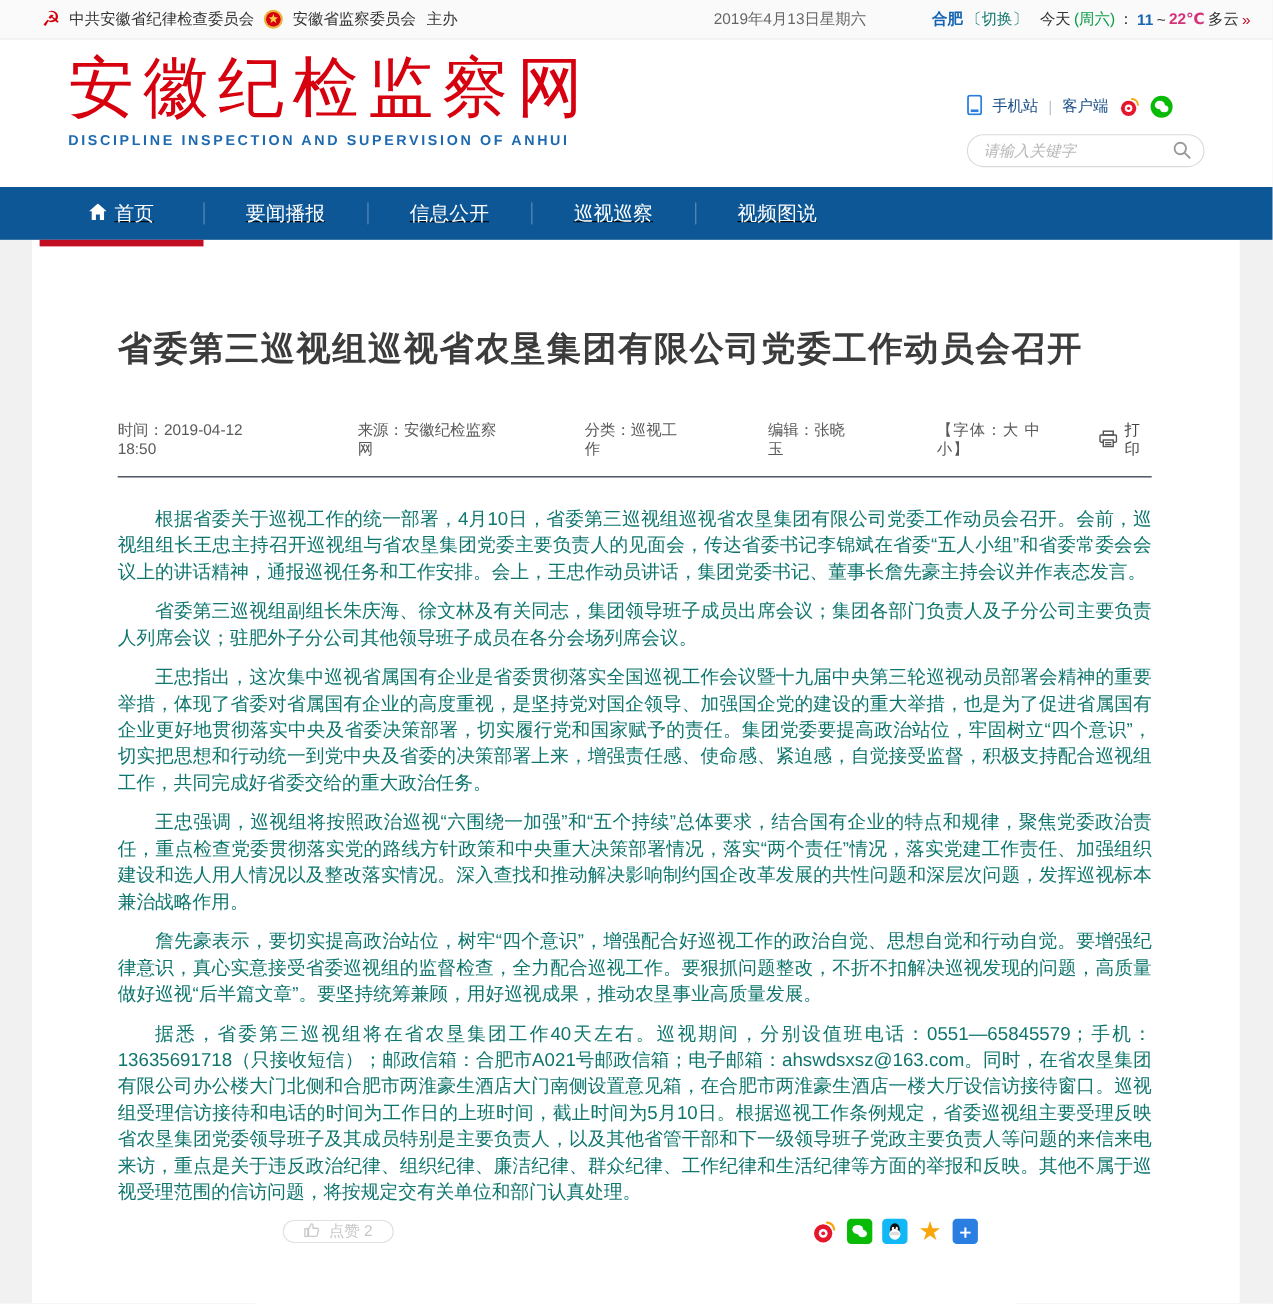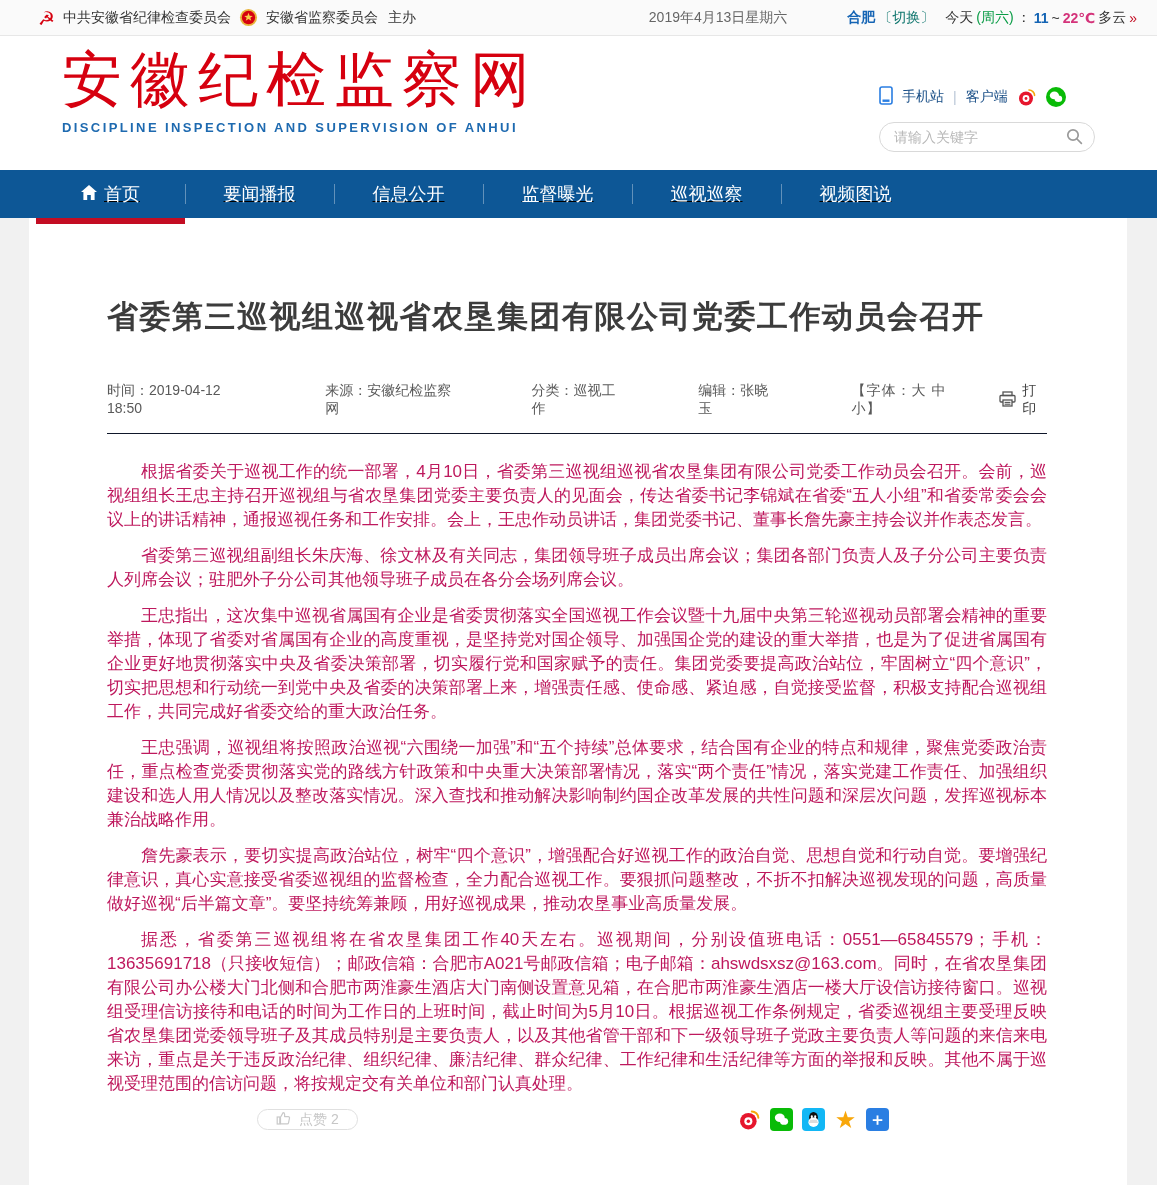--- a/index.html
+++ b/index.html
@@ -29,21 +29,21 @@
     margin-top:4px; white-space:nowrap; }
   .header-right { position:absolute; right:62px; top:50px; width:216px; }
   .quick-links { display:flex; align-items:center; gap:9px; font-size:14px; color:#1a4f87; }
   .quick-links a { color:#1a4f87; text-decoration:none; cursor:pointer; }
   .vsep { color:#b9c6d6; }
   .icon-badge { width:20px; height:20px; border-radius:50%; display:inline-flex;
     align-items:center; justify-content:center; cursor:pointer; }
   .searchbox { position:relative; margin-top:14px; }
   .searchbox input { width:216px; height:30px; border:1px solid #d9d9d9; border-radius:15px;
     padding:0 36px 0 14px; font-size:14px; color:#333; outline:none; background:#fff;
-    font-family:"Liberation Sans",sans-serif; }
+    font-family:"Liberation Sans",sans-serif;font-style:italic; }
   .searchbox input::placeholder { color:#b8b8b8; }
   .mag { position:absolute; right:12px; top:6px; cursor:pointer; }
 
   
   .nav { height:48px; background:#0d5796; display:flex; padding-left:36px; position:relative;text-decoration:underline; }
   .nav-item { width:149px; text-align:center; line-height:48px; color:#fff; font-size:18px;
     position:relative; cursor:pointer; display:flex; align-items:center; justify-content:center; gap:7px; }
   .nav-item + .nav-item::before { content:""; position:absolute; left:0; top:14px;
     width:1px; height:20px; background:rgba(255,255,255,.35); }
   .nav-item.active::after { content:""; position:absolute; left:0; bottom:-6px;
@@ -55,21 +55,21 @@
   .article h1 { font-size:31px; font-weight:700; color:#3c3c3c; letter-spacing:1.5px;
     white-space:nowrap; }
   .meta { display:flex; align-items:flex-start; margin-top:44px; padding-bottom:15px;
     border-bottom:1px solid #0f172a; font-size:14px; color:#595959;gap:48px; }
   .meta .m { margin-right:26px; }
   .meta-right { margin-left:auto; display:flex; align-items:center; gap:26px; }
   .font-size-ctl { cursor:pointer; letter-spacing:1px; }
   .print-btn { display:inline-flex; align-items:center; gap:6px; cursor:pointer; color:#444; }
 
   .body-text { margin-top:26px; }
-  .body-text p { font-size:17px; line-height:24px; color:#be185d; text-indent:2em;
+  .body-text p { font-size:17px; line-height:24px; color:#0f766e; text-indent:2em;
     text-align:justify; margin-bottom:12px; }
 
   
   .footer-row { display:flex; align-items:center; margin:8px 80px 0 78px; padding-bottom:20px; }
   .like-btn { margin-left:150px; height:21px; padding:0 18px; border:1px solid #e0e0e0;
     border-radius:16px; background:#fff; color:#c6c6c6; font-size:14px; display:inline-flex;
     align-items:center; gap:7px; cursor:pointer; font-family:"Liberation Sans",sans-serif; }
   .shares { margin-left:auto; margin-right:158px; display:flex; align-items:center; gap:9px; }
   .share-ic { width:23px; height:23px; display:inline-flex; align-items:center;
     justify-content:center; cursor:pointer; border-radius:4px; }
@@ -161,23 +161,20 @@
           <path d="M8 0l8 7h-2.4v8H9.8v-5H6.2v5H2.4V7H0z" fill="#fff"></path>
         </svg>
     </span>
     <span>首页</span>
   </div>
   <div class="nav-item">
       <span>要闻播报</span>
     </div>
   <div class="nav-item">
       <span>信息公开</span>
-    </div>
-  <div class="nav-item">
-      <span>监督曝光</span>
     </div>
   <div class="nav-item">
       <span>巡视巡察</span>
     </div>
   <div class="nav-item">
       <span>视频图说</span>
     </div>
 </div>
 
 <div class="card">

